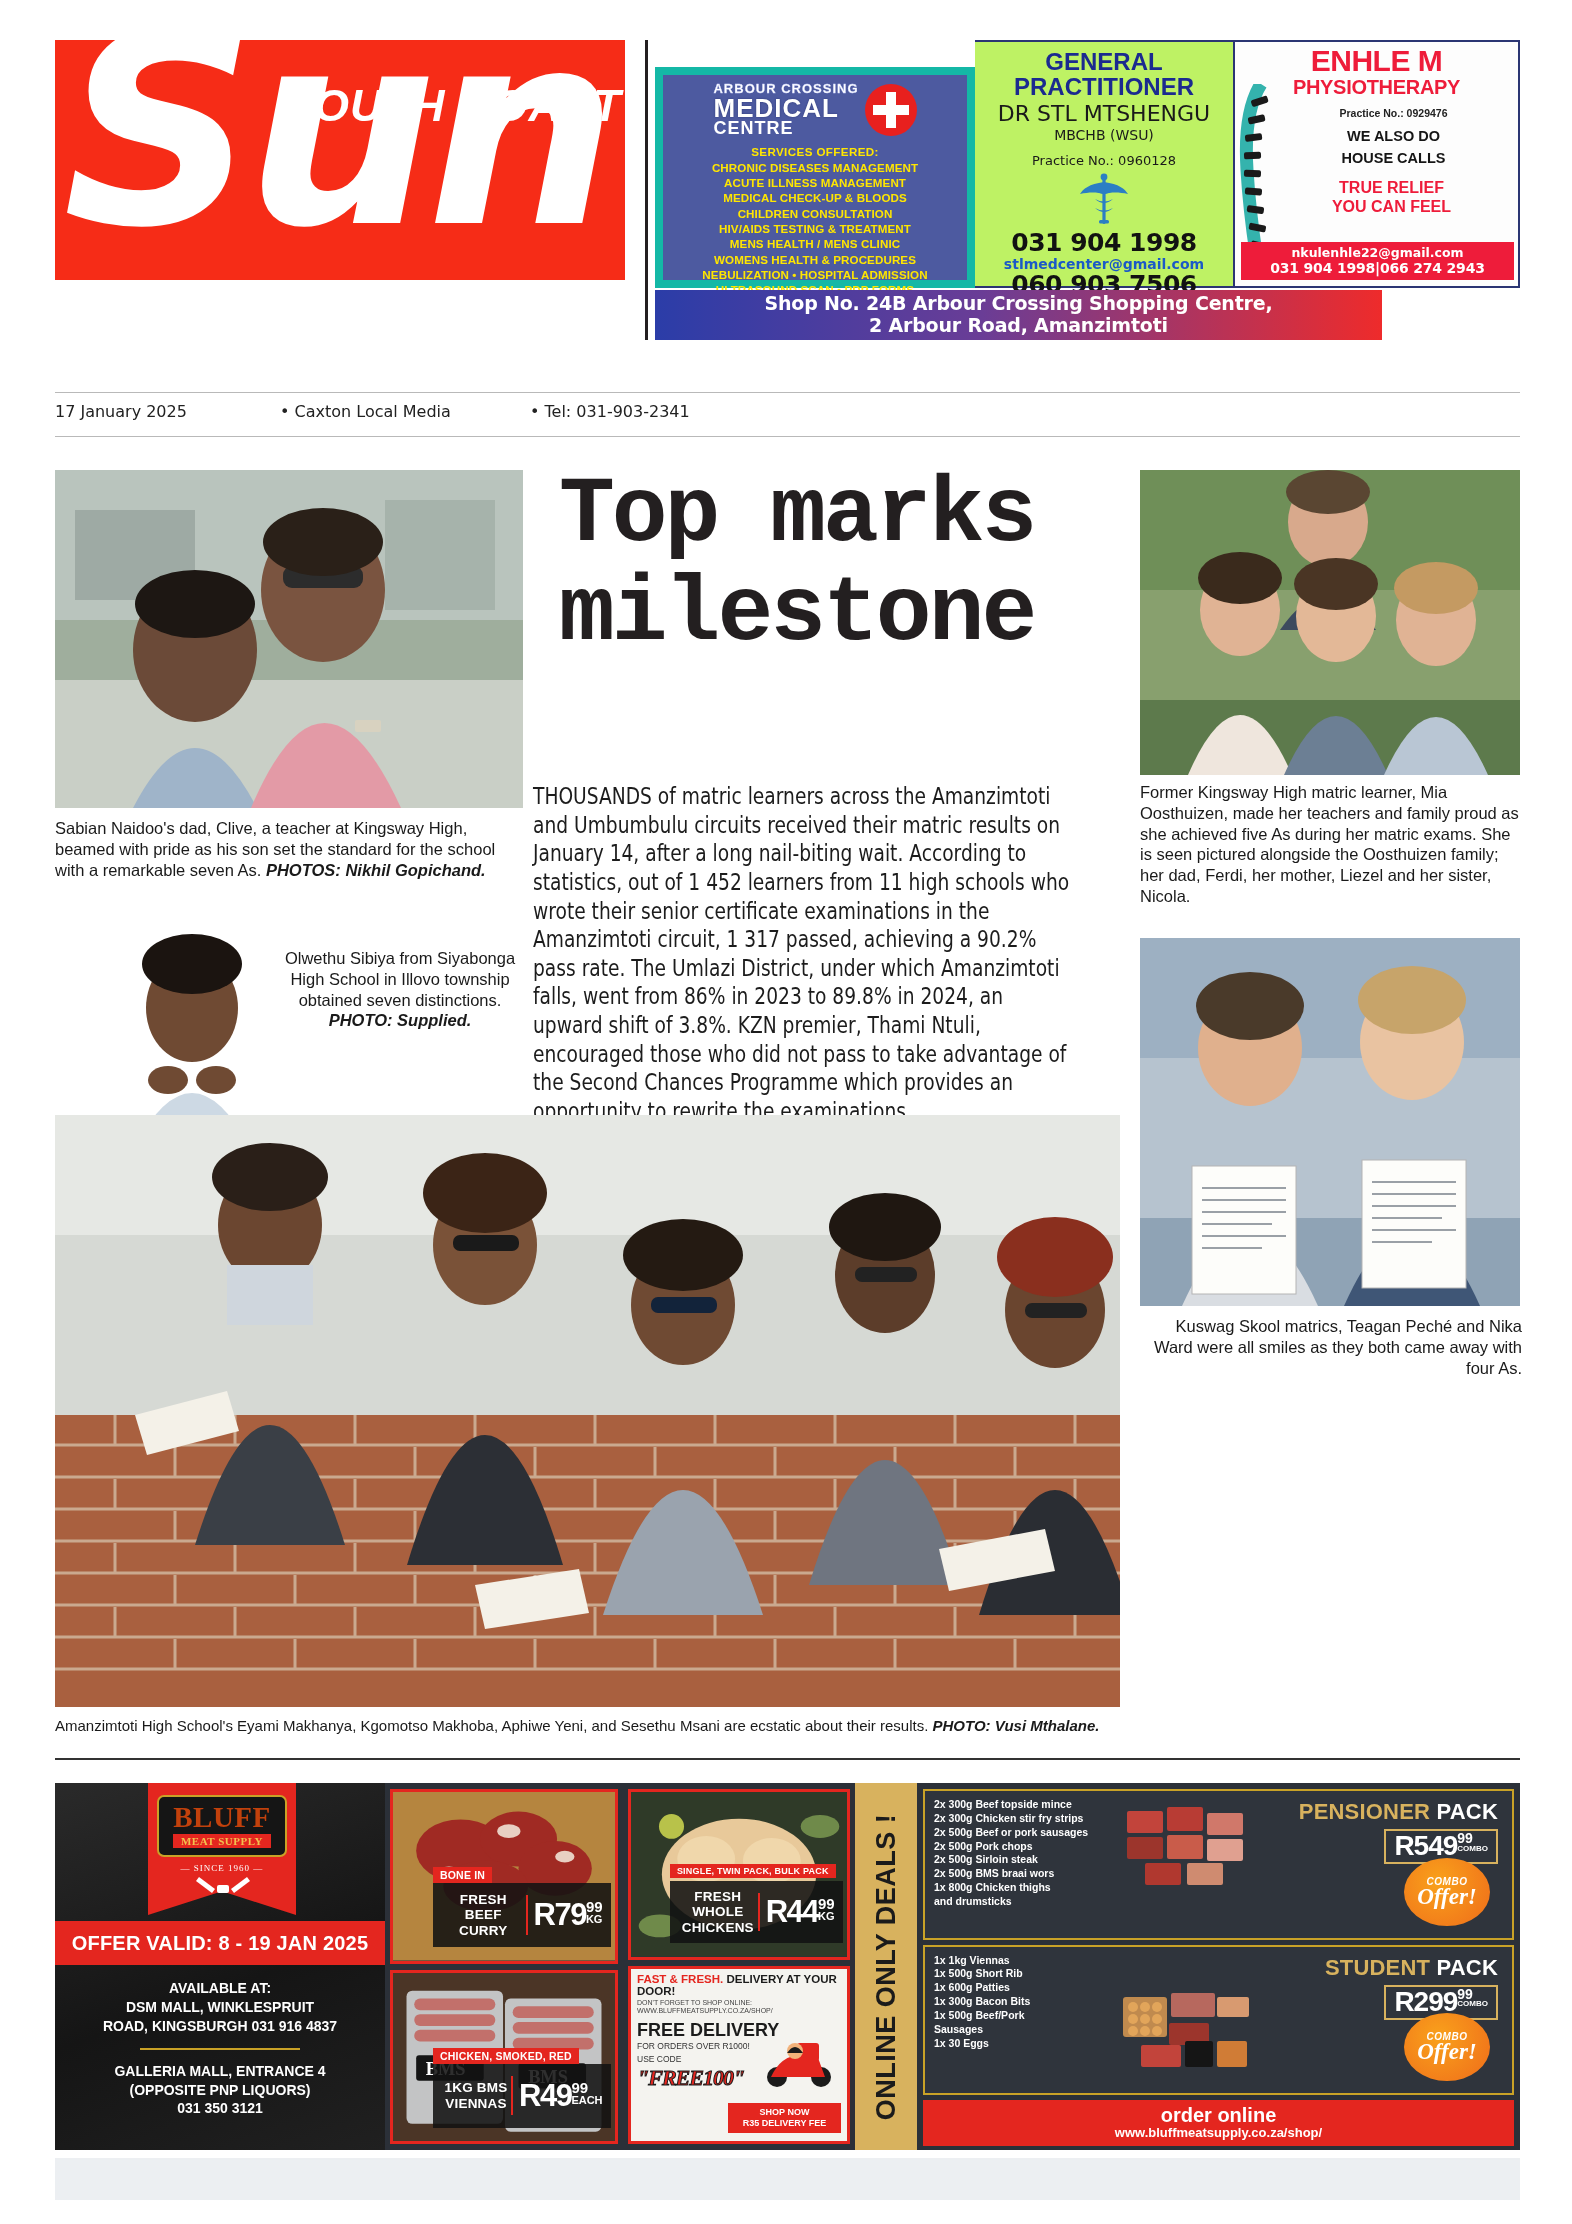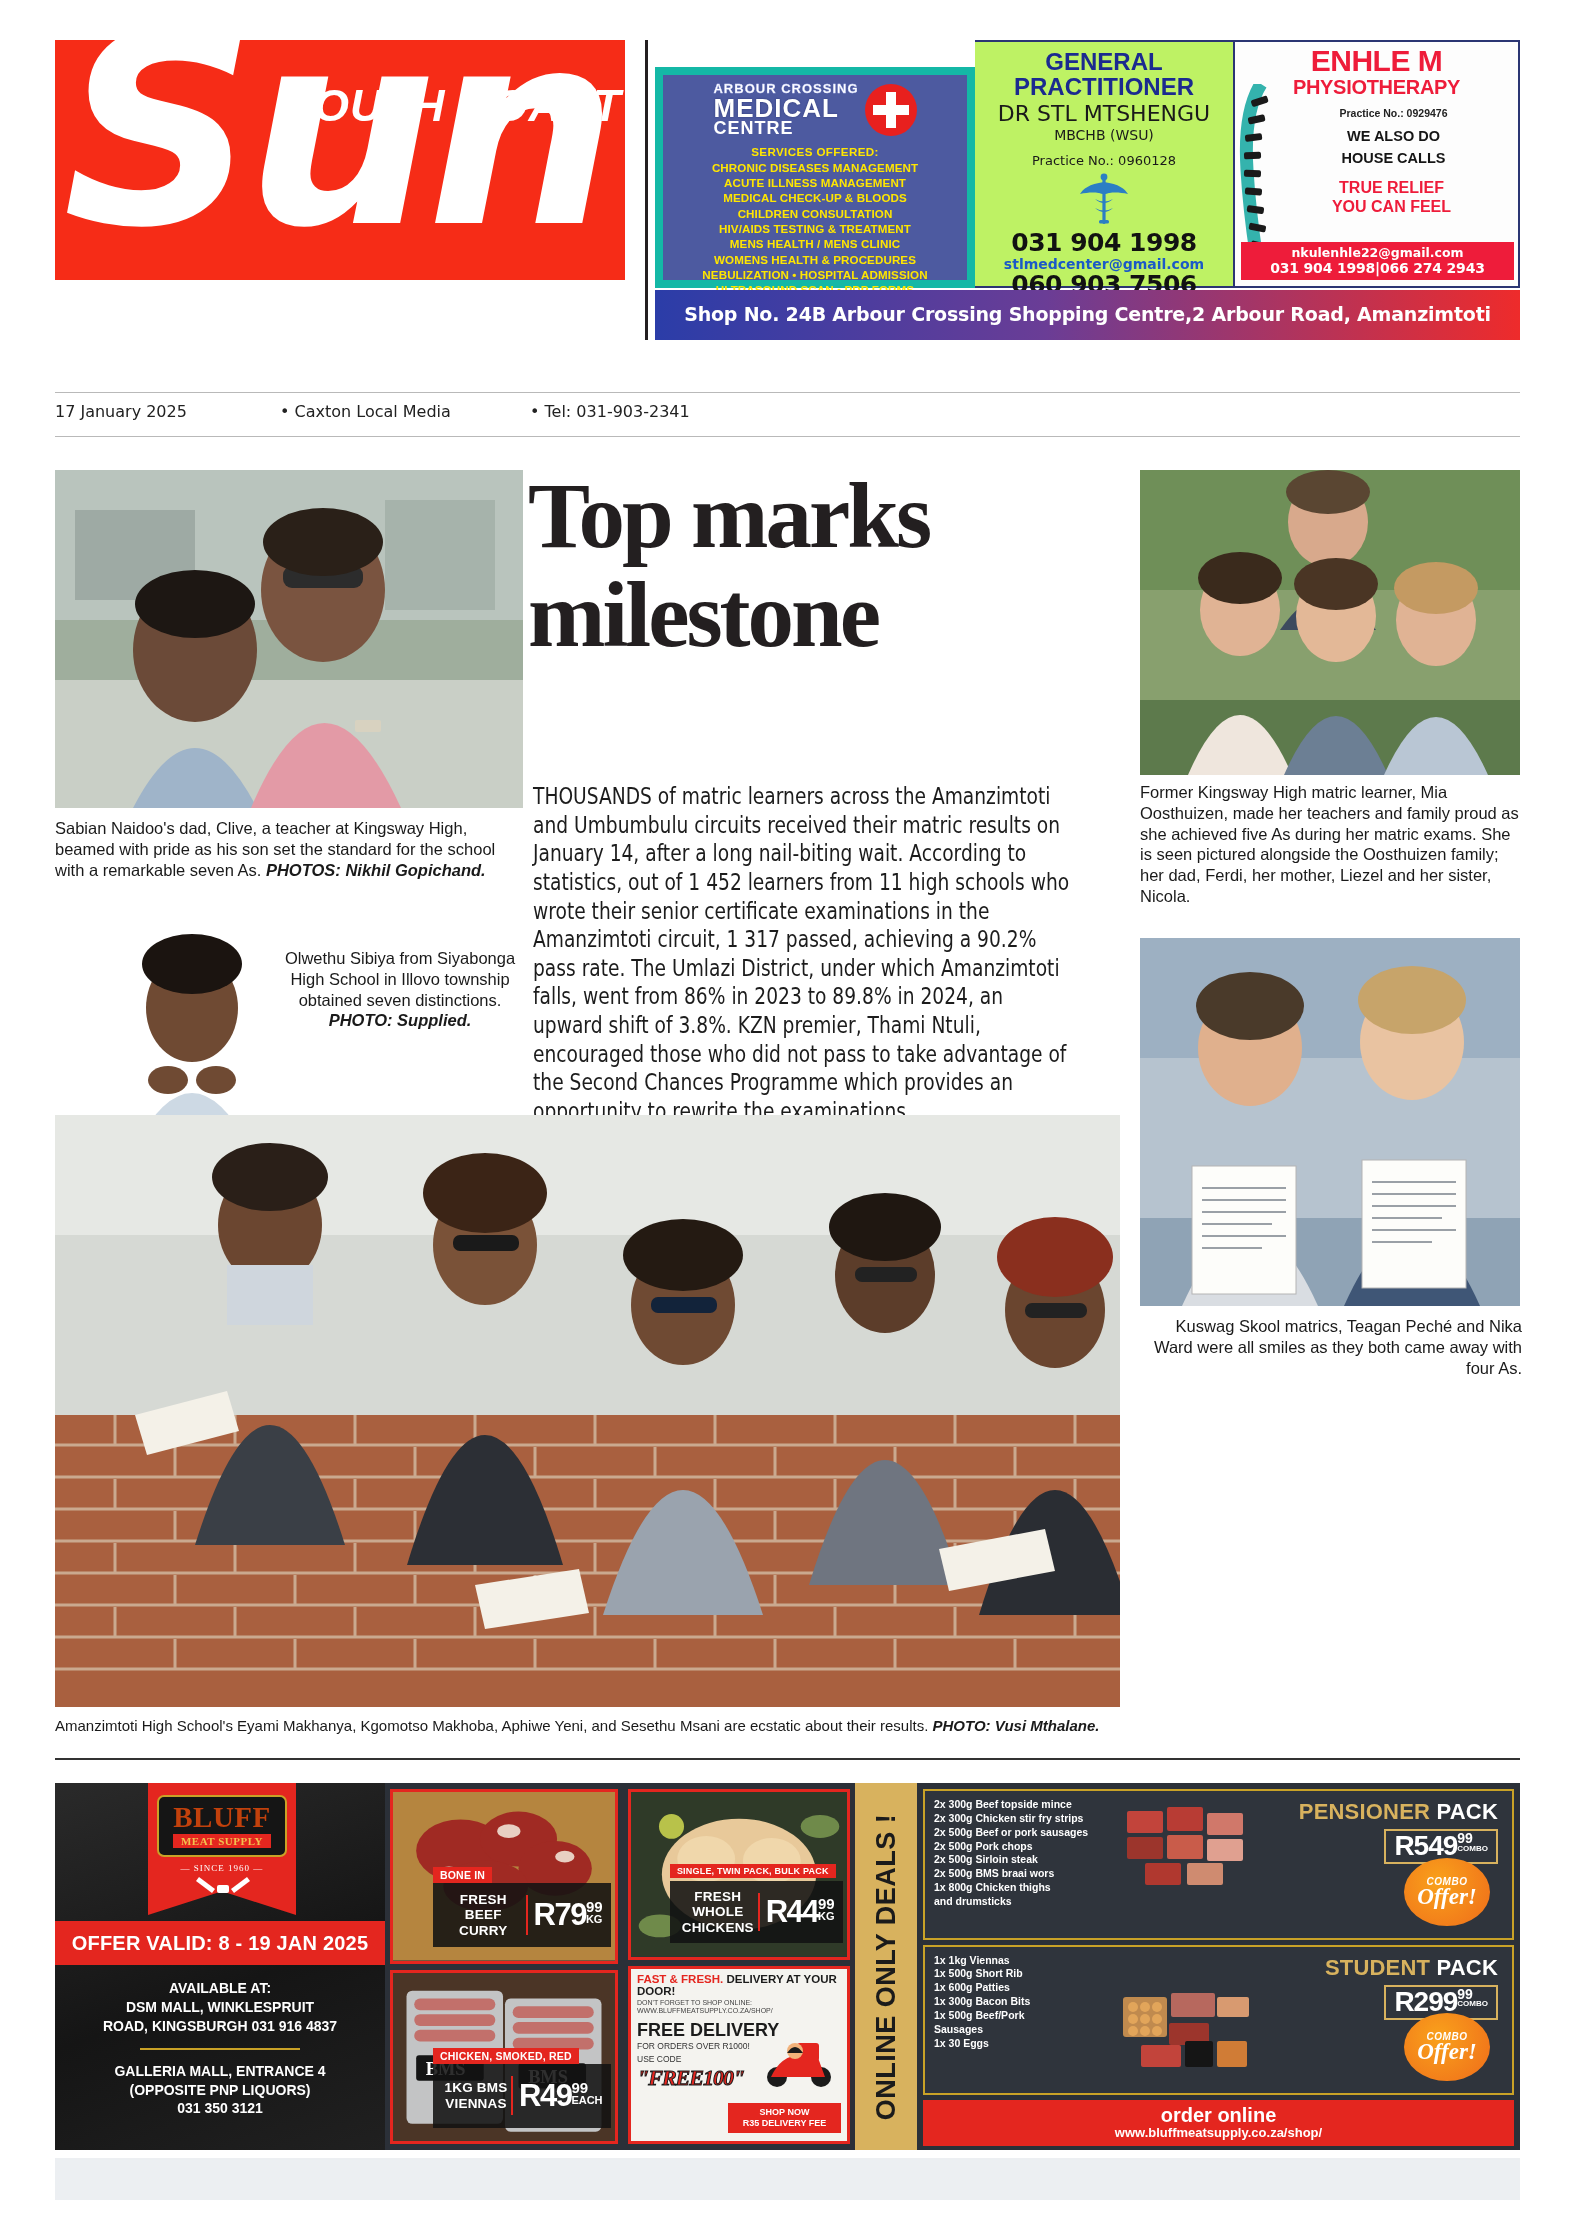--- a/index.html
+++ b/index.html
@@ -87,39 +87,39 @@
              margin-top: 7px; padding-left: 34px; }
   .ph-relief { font-size: 16px; font-weight: 700; color: #ee1c3a; text-align: center; line-height: 1.22;
                margin-top: 8px; padding-left: 30px; }
   .ph-contact { position: absolute; left: 6px; right: 4px; bottom: 6px; background: #ee1c3a; color: #fff;
                 text-align: center; padding: 3px 2px 4px 2px; }
   .ph-contact .m { font-size: 12.5px; font-weight: 700; font-family: "DejaVu Sans", sans-serif; }
   .ph-contact .n { font-size: 14px; font-weight: 700; font-family: "DejaVu Sans", sans-serif; letter-spacing: -.2px; }
   .spine { position: absolute; left: -4px; top: 42px; width: 56px; height: 176px; }
 
   .ad-address {
-    position: absolute; left: 0; top: 250px; width: 865px; height: 50px;
+    position: absolute; left: 0; top: 250px; width: 727px; height: 50px;
     background: linear-gradient(90deg, #2b3da8 0%, #6a3d96 45%, #ee2b2b 100%);
-    color: #fff; display: flex; flex-direction: row; align-items: center; justify-content: center;
+    color: #fff; display: flex; flex-direction: column; align-items: center; justify-content: center;
     font-family: "DejaVu Sans", sans-serif;
   }
   .ad-address div { font-size: 19px; font-weight: 700; line-height: 1.15; letter-spacing: -.2px; }
 
   
   .datebar { position: absolute; left: 55px; top: 393px; width: 1465px; height: 36px;
              display: flex; align-items: center; font-size: 16px; color: #222;
              font-family: "DejaVu Sans", sans-serif; }
   .datebar .d1 { width: 225px; }
   .datebar .d2 { width: 250px; }
   .rule-thin { position: absolute; left: 55px; width: 1465px; height: 1px; background: #b9b9b9; }
 
   
   .headline {
-    position: absolute; left: 528px; top: 470px; width: 600px;
-    font-family: Liberation Serif, serif;
+    position: absolute; left: 559px; top: 470px; width: 600px;
+    font-family: Liberation Mono, monospace;
     font-size: 93px; font-weight: 700; color: #231f20; line-height: .98; letter-spacing: -3px;
   }
   .headline .l2 { display: block; margin-top: 8px; }
 
   .lead {
     position: absolute; left: 533px; top: 782px; width: 580px;
     font-family: "DejaVu Sans Condensed", "DejaVu Sans", sans-serif;
     font-size: 22.3px; line-height: 1.285; color: #1c1c1c; text-align: left;
     transform: scaleX(.93); transform-origin: left top;
   }

